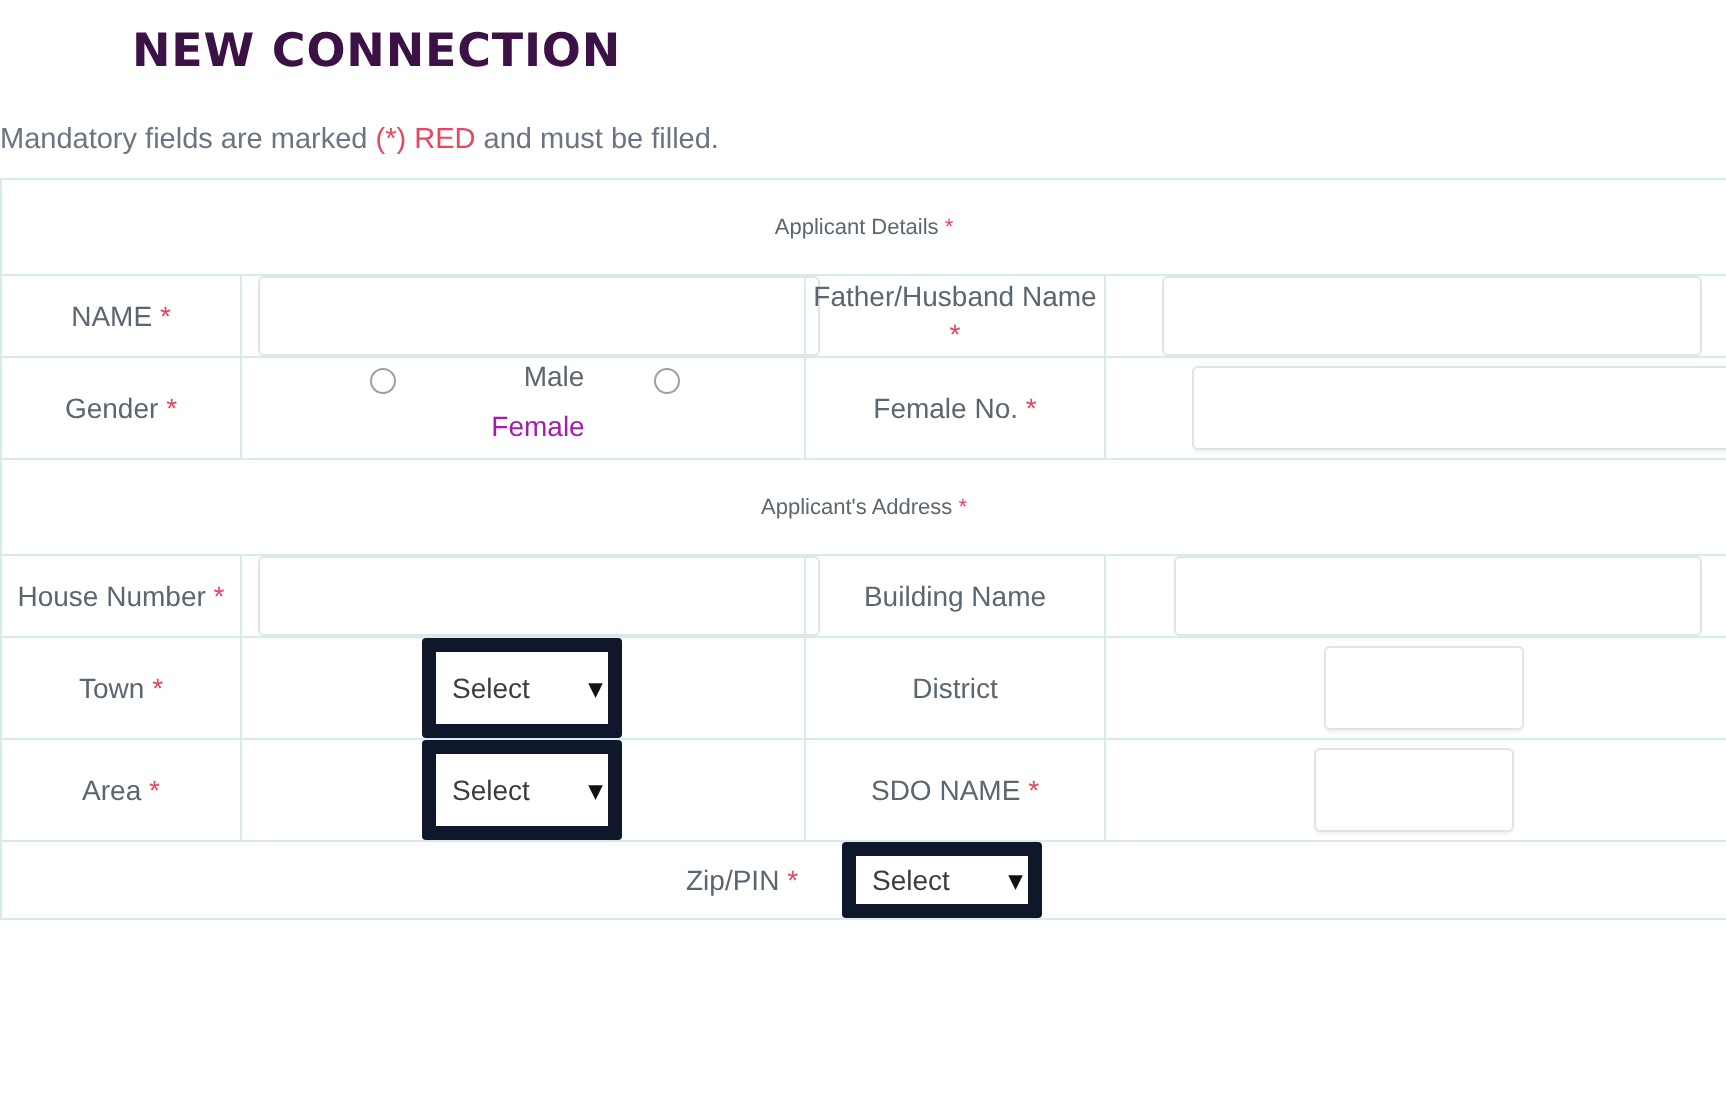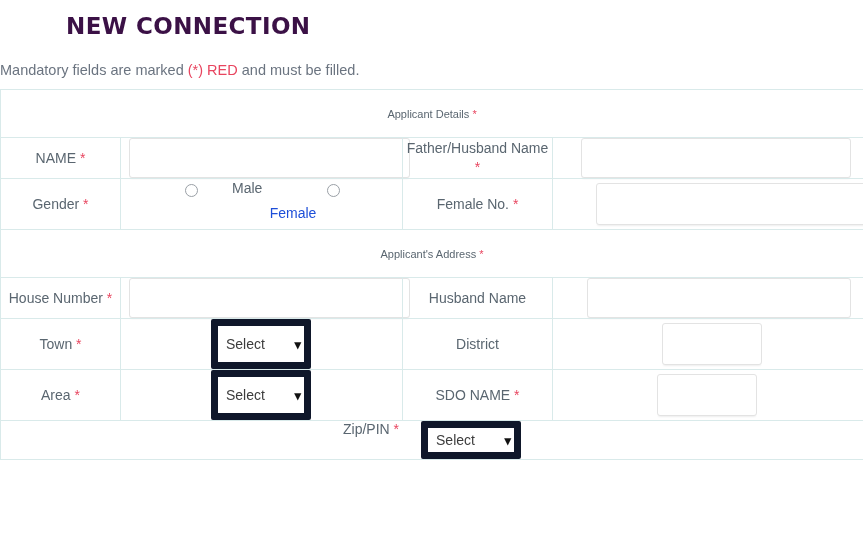--- a/index.html
+++ b/index.html
@@ -113,31 +113,31 @@
     -webkit-appearance:none;appearance:none;
     box-sizing:border-box;
     width:13px;height:13px;border-radius:50%;
     border:1px solid #9aa0a6;background:#fff;
     position:absolute;margin:0;outline:none;
   }
   .r-male{left:64px;top:5px;}
   .r-female{left:206px;top:5px;}
   .g-male{
     position:absolute;left:111px;top:0px;width:90px;
-    font-size:14px;color:#5a6670;line-height:19px;
+    text-align:center;font-size:14px;color:#5a6670;line-height:19px;
   }
   .g-female{
-    position:absolute;left:127px;top:25px;width:90px;
-    text-align:center;font-size:14px;color:#1d4ed8;line-height:19px;
+    position:absolute;left:103px;top:25px;width:90px;
+    text-align:center;font-size:14px;color:#a21caf;line-height:19px;
   }
 
   
   .zip-cell{padding:8px 0;}
   .zip-inner{
-    display:flex;justify-content:center;
+    display:flex;align-items:center;justify-content:center;
     gap:22px;
   }
   .zip-label{font-size:14px;color:#5a6670;}
   .sel-zip{width:100px;height:38px;}
 </style>
 </head>
 <body>
 
 <div class="page">
 
@@ -211,21 +211,21 @@
 
       <tr>
         <td class="lbl-cell">
           <span>House Number</span>
           <span class="req">*</span>
         </td>
         <td class="fld-cell">
           <input class="txt wide" type="text" value="" style="">
         </td>
         <td class="lbl-cell">
-          <span>Husband Name</span>
+          <span>Building Name</span>
         </td>
         <td class="fld-cell">
           <input class="txt wide3" type="text" value="" style="">
         </td>
       </tr>
 
       <tr>
         <td class="lbl-cell">
           <span>Town</span>
           <span class="req">*</span>

